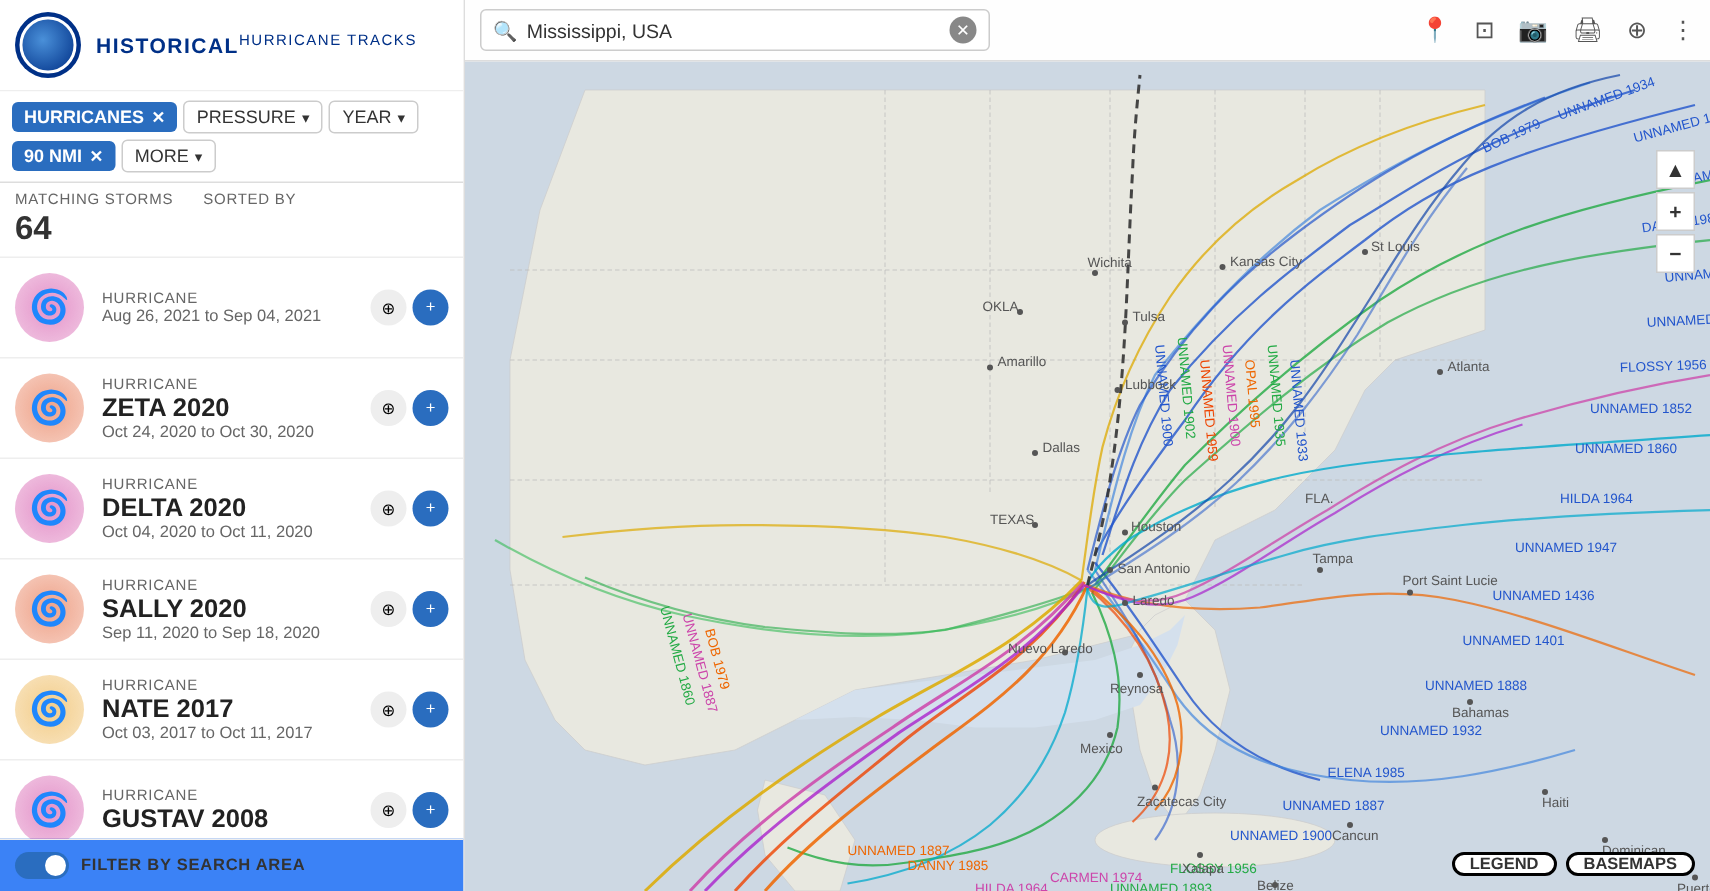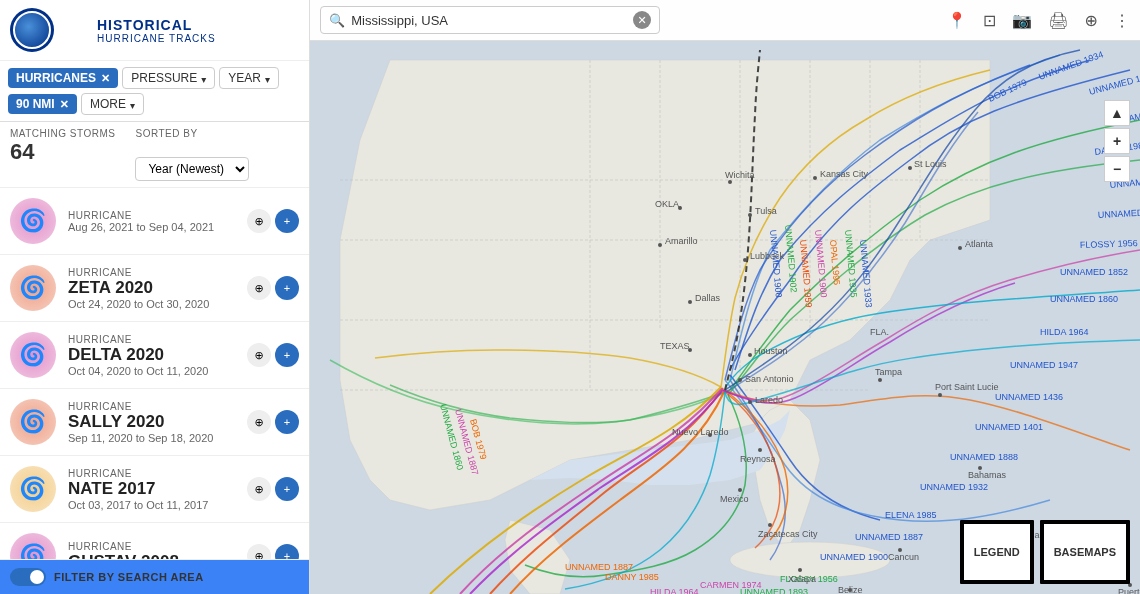--- a/index.html
+++ b/index.html
@@ -38,22 +38,21 @@
     }
     .logo-inner {
       width: 38px;
       height: 38px;
       border-radius: 50%;
       background: radial-gradient(circle at 40% 40%, #4a90d9, #003087);
       border: 2px solid #fff;
     }
     .header-title {
       display: flex;
-      flex-direction: column;
-      margin-left: 33px;
+      flex-direction: row;
     }
     .header-title-main {
       font-size: 14px;
       font-weight: bold;
       color: #003087;
       letter-spacing: 1px;
     }
     .header-title-sub {
       font-size: 10px;
       color: #003087;
@@ -332,23 +331,23 @@
     .map-bottom-right {
       position: absolute;
       bottom: 10px;
       right: 10px;
       display: flex;
       gap: 6px;
       z-index: 20;
     }
     .map-bottom-btn {
       background: #fff;
-      border: 4px solid #000000;
-      border-radius: 1px;
-      padding: 22px 10px;
+      border: 2px solid #000000;
+      border-radius: 11px;
+      padding: 0 10px;
       font-size: 11px;
       font-weight: bold;
       cursor: pointer;
       color: #333;
     }
   </style>
 </head>
 <body>
 
 <div class="left-panel">
@@ -386,25 +385,20 @@
     </div>
   </div>
 
   <div style="display:flex; padding: 6px 10px; align-items: flex-start; gap: 20px; border-bottom: 1px solid #eee;">
     <div class="matching-storms" style="padding:0;">
       <div class="matching-label">MATCHING STORMS</div>
       <div class="matching-count">64</div>
     </div>
     <div class="sorted-by" style="padding:0; flex-direction:column; align-items:flex-start; gap:18px; margin-top:0;">
       <div class="sorted-by-label">SORTED BY</div>
-      <select class="sort-select">
-        <option>Year (Newest)</option>
-        <option>Year (Oldest)</option>
-        <option>Name A-Z</option>
-      </select>
     </div>
   </div>
 
   <div class="storms-list">
 
   <div class="storm-card">
       <div class="storm-icon" style="background: radial-gradient(circle, #cc339988, #cc339944);">
         <span style="font-size:22px;">🌀</span>
       </div>
       <div class="storm-info">

